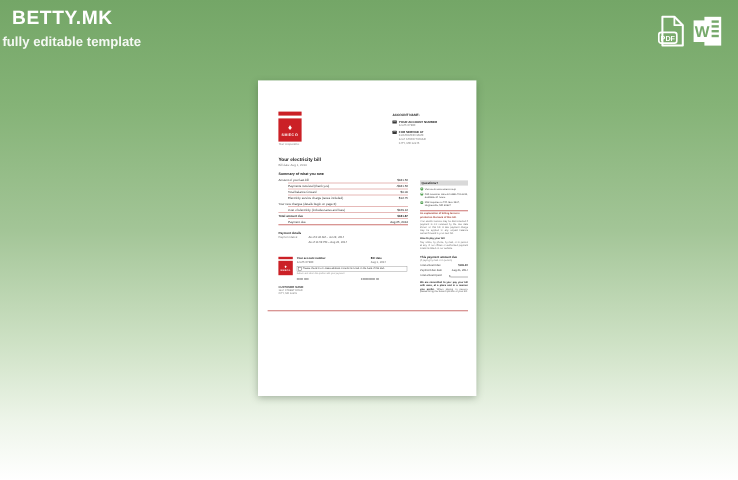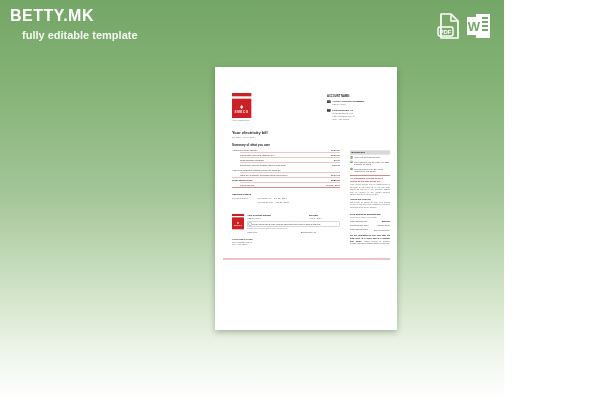--- a/index.html
+++ b/index.html
@@ -1,21 +1,21 @@
 <!DOCTYPE html>
 <html><head>
 <meta charset="utf-8">
 <style>
   html,body{margin:0;padding:0;}
   body{width:615px;height:400px;overflow:hidden;font-family:"Liberation Sans",sans-serif;}
-  .stage{position:relative;width:504px;height:400px;
+  .stage{position:relative;width:615px;height:400px;
     background:linear-gradient(180deg,#74a667 0%,#85b377 22%,#a3c597 48%,#cfe2c6 72%,#eef5ea 88%,#ffffff 100%);}
   
   .brand{position:absolute;left:10px;top:7px;color:#fff;font-size:16px;font-weight:bold;letter-spacing:.5px;}
-  .brand-tagline{position:absolute;left:22px;top:29px;color:rgba(255,255,255,.92);font-size:11px;font-weight:bold;}
+  .brand-tagline{position:absolute;left:2px;top:29px;color:rgba(255,255,255,.92);font-size:11px;font-weight:bold;}
   .page-title{position:absolute;left:0;top:13px;width:100%;text-align:center;color:#fff;
     font-size:14px;font-weight:bold;letter-spacing:1.2px;}
   .file-icons{position:absolute;right:12px;top:12px;display:flex;gap:5px;}
   .file-icons svg{display:block;}
   
   .doc{position:absolute;left:215px;top:67px;width:182px;height:263px;background:#fff;
     box-shadow:0 2px 6px rgba(40,60,40,.35);overflow:hidden;}
   .doc-inner{position:relative;width:546px;height:789px;transform:scale(.33334);transform-origin:0 0;color:#333;}
   .abs{position:absolute;}
   

